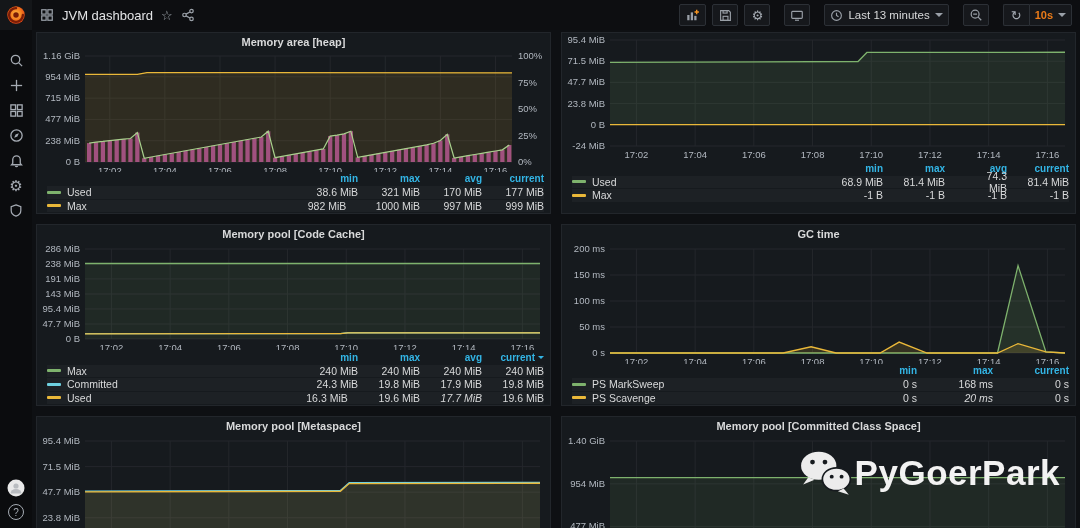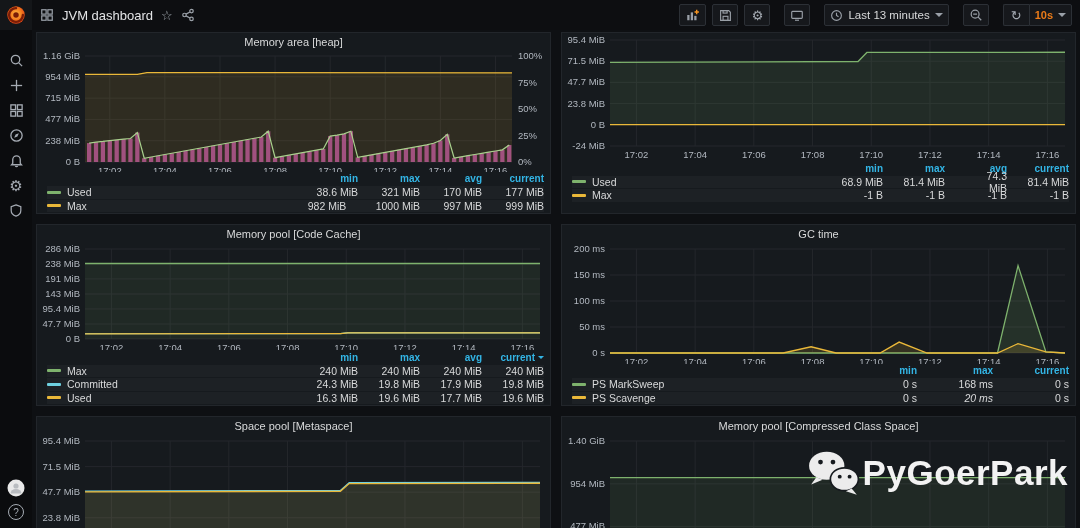--- a/index.html
+++ b/index.html
@@ -28,35 +28,35 @@
   .tb-group { display:flex; }
   .tb-group .tb-btn:first-child { border-radius:2px 0 0 2px; border-right:none; }
   .tb-group .tb-btn:last-child { border-radius:0 2px 2px 0; }
   .interval-txt { color:#eb7b18; font-weight:700; font-size:11px; }
   .caret { width:0; height:0; border-left:4px solid transparent; border-right:4px solid transparent;
     border-top:4px solid #9aa0a8; display:inline-block; }
   
   .main { position:fixed; left:32px; top:30px; width:1048px; height:498px; overflow:hidden;
     padding:2px 4px; display:grid; grid-template-columns:1fr 1fr; grid-template-rows:182px 182px 196px; gap:10px; }
   .panel { background:#161a1e; border:1px solid #22262b; display:flex; flex-direction:column; overflow:hidden; }
-  .ptitle { height:17px; font-size:11px; font-weight:400; color:#d8d9da; text-align:center; padding-top:3px; cursor:pointer; }
+  .ptitle { height:17px; font-size:11px; font-weight:700; color:#d8d9da; text-align:center; padding-top:3px; cursor:pointer; }
   svg.chart { width:100%; display:block; }
   .h128 { height:128px; } .h112 { height:112px; } .h126 { height:126px; } .h150 { height:150px; }
   
   .legend { padding:1px 6px 0 10px; font-size:10.5px; }
   .lrow { display:flex; align-items:center; height:12.5px; margin-bottom:1px; }
   .lrow.data { background:rgba(255,255,255,0.03); }
   .llabel { flex:1; display:flex; align-items:center; gap:6px; color:#d8d9da; cursor:pointer; }
   .swatch { display:inline-block; width:14px; height:3px; border-radius:1px; }
   .lcol { text-align:right; color:#d8d9da; }
   .lhead .lcol { color:#33b5e5; font-weight:700; font-size:10px; display:flex; justify-content:flex-end; align-items:center; gap:3px; }
   .sort-caret { width:0; height:0; border-left:3.5px solid transparent; border-right:3.5px solid transparent;
     border-top:3.5px solid #33b5e5; display:inline-block; }
   
-  .watermark { position:fixed; right:12px; top:450px; display:flex; align-items:center; gap:2px; z-index:6;text-align:right; }
+  .watermark { position:fixed; right:20px; top:450px; display:flex; align-items:center; gap:2px; z-index:6;text-align:right; }
   .wm-text { font-size:35px; font-weight:700; color:#f2f2f2; letter-spacing:0.5px; }
 </style>
 </head>
 <body>
 
 <aside class="sidebar">
   <div class="logo">
     <svg width="22" height="22" viewBox="0 0 24 24">
       <defs>
           <radialGradient id="gflame" cx="50%" cy="45%" r="60%">
@@ -434,23 +434,23 @@
         </div>
         <div class="lrow data">
           <span class="llabel"><i class="swatch" style="background: rgb(110, 208, 224);"></i>Committed</span>
           <span class="lcol" style="width: 62px;">24.3 MiB</span>
           <span class="lcol" style="width: 62px;">19.8 MiB</span>
           <span class="lcol" style="width: 62px;">17.9 MiB</span>
           <span class="lcol" style="width: 62px;">19.8 MiB</span>
         </div>
         <div class="lrow data">
           <span class="llabel"><i class="swatch" style="background: rgb(234, 184, 57);"></i>Used</span>
-          <span class="lcol" style="width: 62px;">16.3 MiB</span>
+          <span class="lcol" style="width: 62px; text-align: center;">16.3 MiB</span>
           <span class="lcol" style="width: 62px;">19.6 MiB</span>
-          <span class="lcol" style="width: 62px;">17.7 MiB</span>
+          <span class="lcol" style="width: 62px; font-style: italic;">17.7 MiB</span>
           <span class="lcol" style="width: 62px;">19.6 MiB</span>
         </div>
       </div>
   </section>
   <section class="panel">
     <h2 class="ptitle">GC time</h2>
     <svg class="chart h126">
         <line x1="48" x2="503" y1="111" y2="111" stroke="#24272c" stroke-width="1"></line>
         <text x="43" y="114" fill="#b2b8c0" font-size="9.5" text-anchor="end" font-family="Liberation Sans, sans-serif">0 s</text>
         <line x1="48" x2="503" y1="85" y2="85" stroke="#24272c" stroke-width="1"></line>
@@ -497,21 +497,21 @@
         </div>
         <div class="lrow data">
           <span class="llabel"><i class="swatch" style="background: rgb(234, 184, 57);"></i>PS Scavenge</span>
           <span class="lcol" style="width: 76px;">0 s</span>
           <span class="lcol" style="width: 76px; font-style: italic;">20 ms</span>
           <span class="lcol" style="width: 76px;">0 s</span>
         </div>
       </div>
   </section>
   <section class="panel">
-    <h2 class="ptitle">Space pool [Metaspace]</h2>
+    <h2 class="ptitle">Memory pool [Metaspace]</h2>
     <svg class="chart h150">
         <line x1="48" x2="503" y1="135" y2="135" stroke="#24272c" stroke-width="1"></line>
         <text x="43" y="138" fill="#b2b8c0" font-size="9.5" text-anchor="end" font-family="Liberation Sans, sans-serif">-24 MiB</text>
         <line x1="48" x2="503" y1="109.2713567839196" y2="109.2713567839196" stroke="#24272c" stroke-width="1"></line>
         <text x="43" y="112.2713567839196" fill="#b2b8c0" font-size="9.5" text-anchor="end" font-family="Liberation Sans, sans-serif">0 B</text>
         <line x1="48" x2="503" y1="83.75711892797321" y2="83.75711892797321" stroke="#24272c" stroke-width="1"></line>
         <text x="43" y="86.75711892797321" fill="#b2b8c0" font-size="9.5" text-anchor="end" font-family="Liberation Sans, sans-serif">23.8 MiB</text>
         <line x1="48" x2="503" y1="58.1356783919598" y2="58.1356783919598" stroke="#24272c" stroke-width="1"></line>
         <text x="43" y="61.1356783919598" fill="#b2b8c0" font-size="9.5" text-anchor="end" font-family="Liberation Sans, sans-serif">47.7 MiB</text>
         <line x1="48" x2="503" y1="32.62144053601341" y2="32.62144053601341" stroke="#24272c" stroke-width="1"></line>
@@ -535,21 +535,21 @@
         <line x1="485.3870967741935" x2="485.3870967741935" y1="7" y2="135" stroke="#24272c" stroke-width="1"></line>
         <text x="485.3870967741935" y="147" fill="#b2b8c0" font-size="9.5" text-anchor="middle" font-family="Liberation Sans, sans-serif">17:16</text>
         <polygon points="48,57.17085427135679 303.38709677419354,56.527638190954775 312.19354838709677,48.70184254606366 503,48.38023450586266 503,109.2713567839196 48,109.2713567839196" fill="#6ED0E0" fill-opacity="0.06"></polygon>
         <polyline points="48,57.17085427135679 303.38709677419354,56.527638190954775 312.19354838709677,48.70184254606366 503,48.38023450586266" fill="none" stroke="#6ED0E0" stroke-width="1.3"></polyline>
         <polygon points="48,57.92127303182579 303.38709677419354,57.27805695142379 312.19354838709677,49.55946398659967 503,49.23785594639867 503,109.2713567839196 48,109.2713567839196" fill="#EAB839" fill-opacity="0.1"></polygon>
         <polyline points="48,57.92127303182579 303.38709677419354,57.27805695142379 312.19354838709677,49.55946398659967 503,49.23785594639867" fill="none" stroke="#EAB839" stroke-width="1.3"></polyline>
         <polyline points="48,109.2713567839196 503,109.2713567839196" fill="none" stroke="#7EB26D" stroke-width="1.3"></polyline>
       </svg>
   </section>
   <section class="panel">
-    <h2 class="ptitle">Memory pool [Compressed Class Space]</h2>
+    <h2 class="ptitle">Memory pool [Committed Class Space]</h2>
     <svg class="chart h150">
         <line x1="48" x2="503" y1="135" y2="135" stroke="#24272c" stroke-width="1"></line>
         <text x="43" y="138" fill="#b2b8c0" font-size="9.5" text-anchor="end" font-family="Liberation Sans, sans-serif">0 B</text>
         <line x1="48" x2="503" y1="92.42259414225941" y2="92.42259414225941" stroke="#24272c" stroke-width="1"></line>
         <text x="43" y="95.42259414225941" fill="#b2b8c0" font-size="9.5" text-anchor="end" font-family="Liberation Sans, sans-serif">477 MiB</text>
         <line x1="48" x2="503" y1="49.84518828451883" y2="49.84518828451883" stroke="#24272c" stroke-width="1"></line>
         <text x="43" y="52.84518828451883" fill="#b2b8c0" font-size="9.5" text-anchor="end" font-family="Liberation Sans, sans-serif">954 MiB</text>
         <line x1="48" x2="503" y1="7" y2="7" stroke="#24272c" stroke-width="1"></line>
         <text x="43" y="10" fill="#b2b8c0" font-size="9.5" text-anchor="end" font-family="Liberation Sans, sans-serif">1.40 GiB</text>
         <line x1="74.41935483870967" x2="74.41935483870967" y1="7" y2="135" stroke="#24272c" stroke-width="1"></line>

